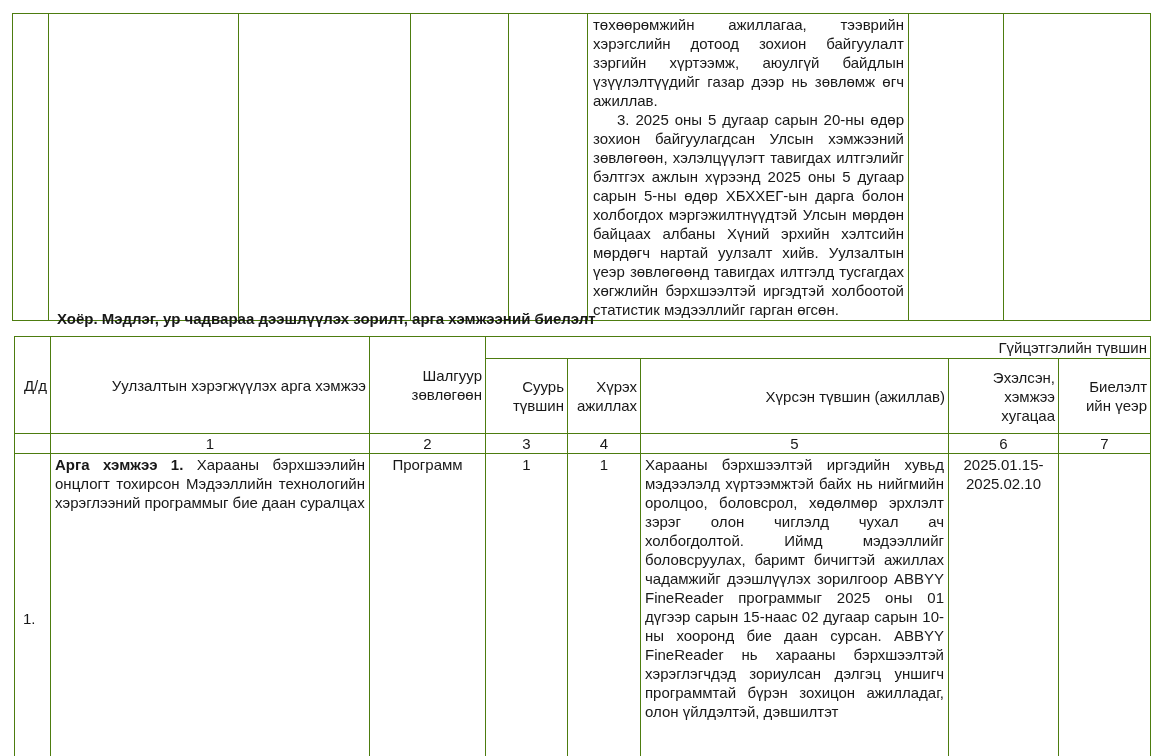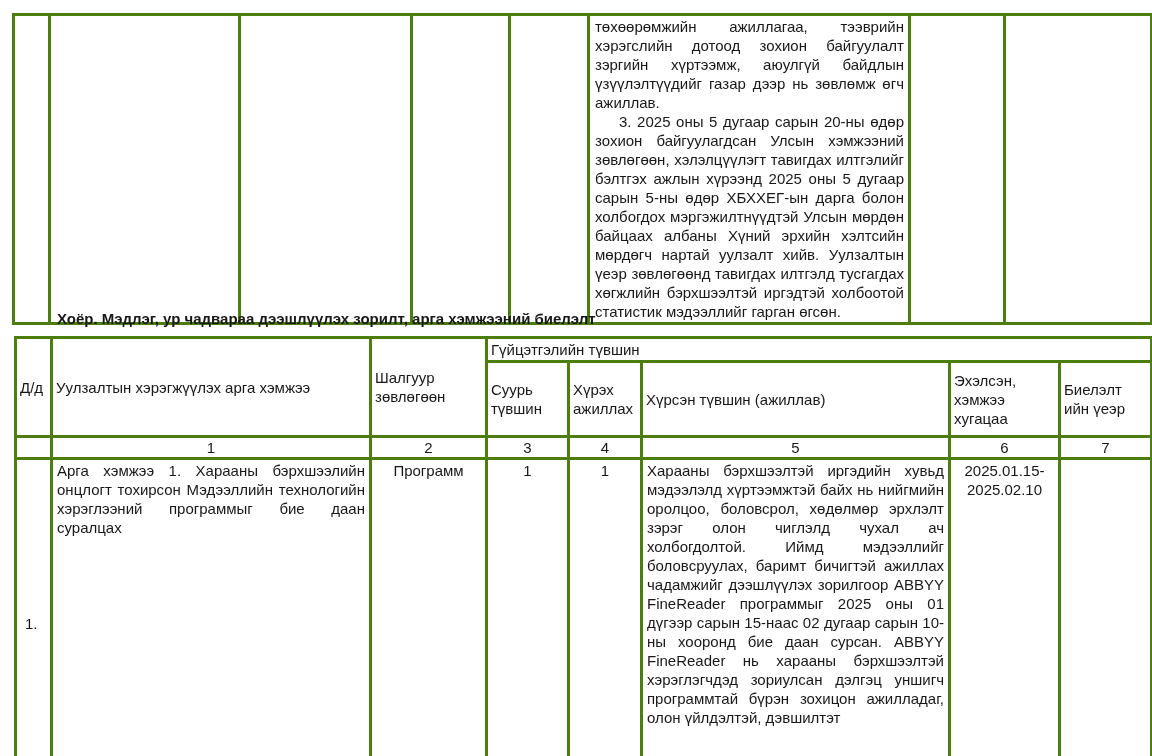--- a/index.html
+++ b/index.html
@@ -2,44 +2,44 @@
 <html><head>
 <meta charset="utf-8">
 <style>
   html,body{margin:0;padding:0;background:#fff;}
   .page{
     position:relative;width:1152px;height:756px;overflow:hidden;background:#ffffff;
     font-family:"Liberation Sans","DejaVu Sans",sans-serif;
     color:#181818;font-size:15px;line-height:19px;
   }
   table{border-collapse:collapse;table-layout:fixed;position:absolute;}
-  td{border:3px solid #4d7c0f;padding:1px 4px;vertical-align:top;overflow:hidden;}
+  td{border:1px solid #4d7c0f;padding:1px 4px;vertical-align:top;overflow:hidden;}
   
   .t1{left:12px;top:13px;width:1138px;}
   .t1 tr{height:280px;}
   .t1 td.txt{padding:1px 4px 1px 5px;}
   p{margin:0;}
   .just{text-align:justify;}
   .ind{text-indent:24px;}
   
   .heading{
     position:absolute;left:57px;top:309px;font-weight:bold;font-size:15px;
     white-space:nowrap;
   }
   
   .t2{left:14px;top:336px;width:1136px;}
   .t2 tr.rA{height:22px;}
   .t2 tr.rB{height:75px;padding-left:20px;}
   .t2 tr.rC{height:20px;}
   .t2 tr.rD{height:330px;}
-  .t2 td.hd{vertical-align:middle;text-align:left;padding:1px 3px;}
+  .t2 td.hd{vertical-align:middle;text-align:right;padding:1px 3px;}
   .t2 tr.rC td{vertical-align:middle;text-align:center;padding:0 2px;}
   .t2 td.numcell{vertical-align:middle;text-align:left;padding-left:8px;}
   .t2 td.ctr{text-align:center;}
-  b{font-weight:normal;margin-top:16px;}
+  b{font-weight:bold;margin-top:16px;}
 </style>
 </head>
 <body>
 
 <div class="page">
 
   <table class="t1">
     <colgroup>
       <col style="width:36px">
         <col style="width:190px">

